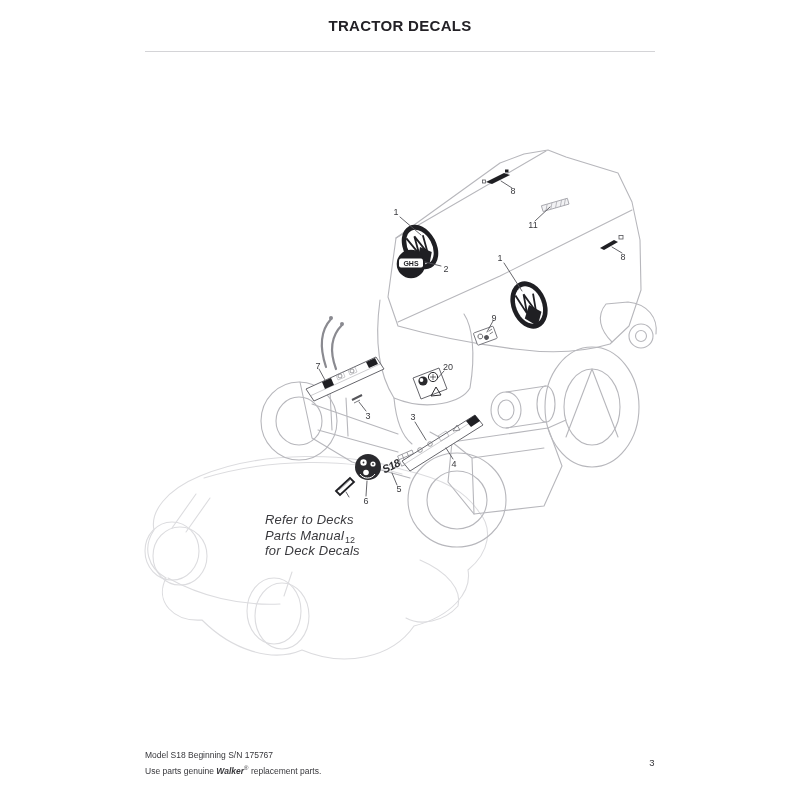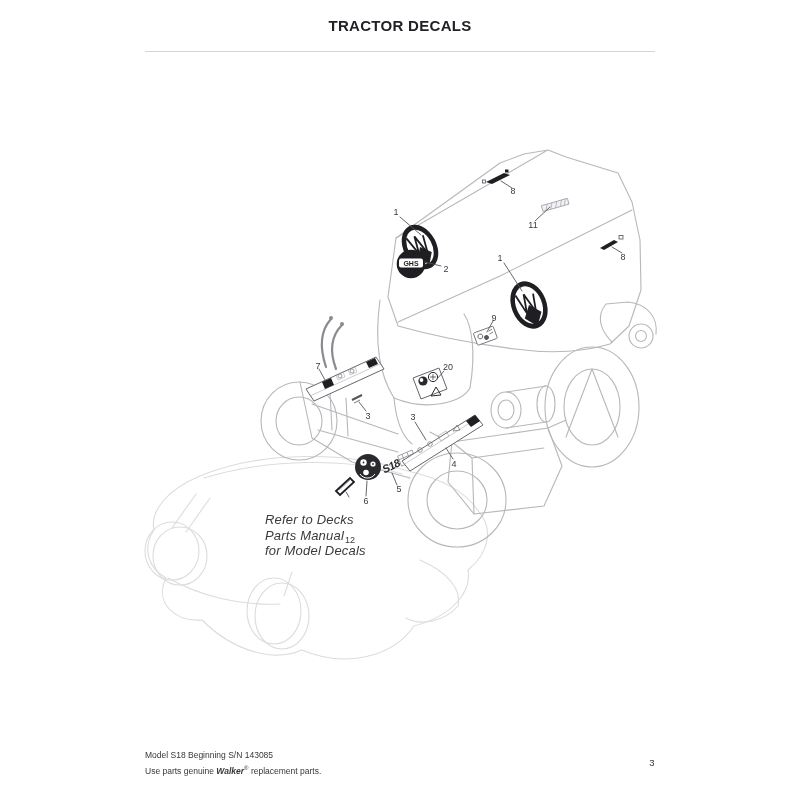--- a/index.html
+++ b/index.html
@@ -236,25 +236,25 @@
       <span class="callout" style="left: 413px; top: 417px;">3</span>
       <span class="callout" style="left: 454px; top: 464px;">4</span>
       <span class="callout" style="left: 399px; top: 489px;">5</span>
       <span class="callout" style="left: 366px; top: 501px;">6</span>
       <span class="callout" style="left: 350px; top: 501px; margin-top: 39px;">12</span>
     </div>
 
   <div class="deck-note">
     <div>Refer to Decks</div>
     <div>Parts Manual</div>
-    <div>for Model Decals</div>
+    <div>for Deck Decals</div>
   </div>
 
   <div class="footer">
-    <div>Model S18 Beginning S/N 143085</div>
+    <div>Model S18 Beginning S/N 175767</div>
     <div>
       <span>Use parts genuine </span><b>Walker</b><sup>®</sup><span> replacement parts.</span>
     </div>
   </div>
 
   <div class="page-number">3</div>
 
 </div>
 
 </body></html>

